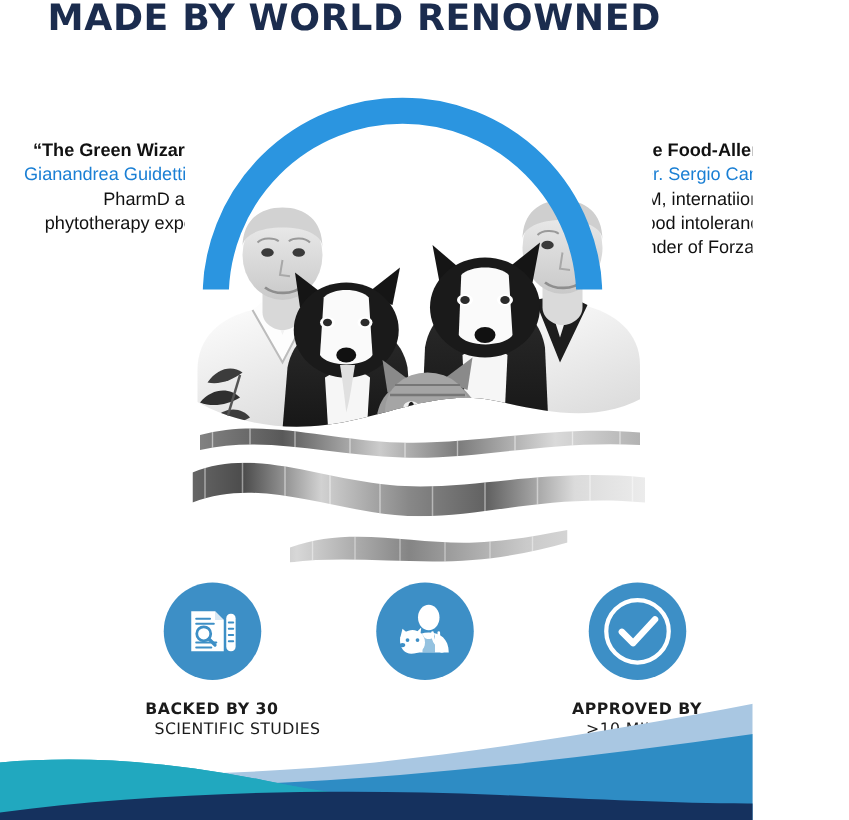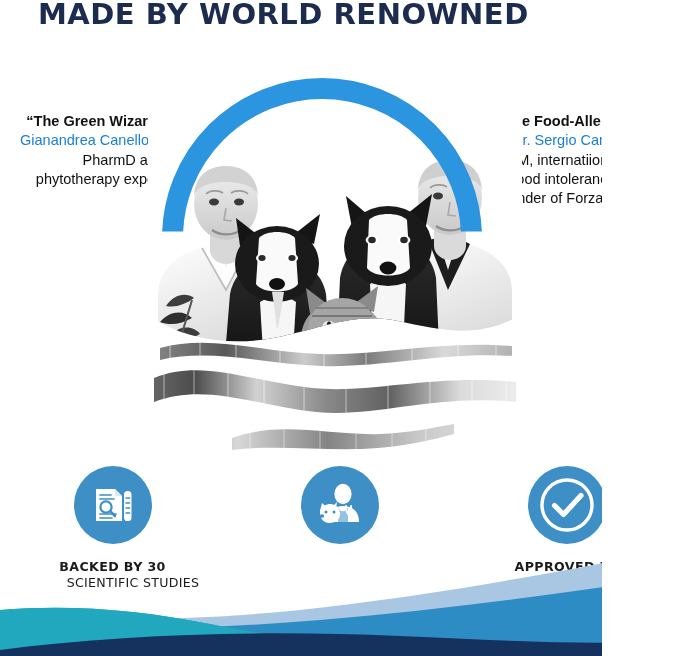--- a/index.html
+++ b/index.html
@@ -111,21 +111,21 @@
   }
 
   
   .badges {
     position: absolute;
     left: 0;
     top: 466px;
     width: 679px;
     display: flex;
     justify-content: center;
-    gap: 87px;
+    gap: 30px;
   }
   .badge {
     width: 140px;
     display: flex;
     flex-direction: column;
     align-items: center;
   }
   .badge-circle {
     width: 78px;
     height: 78px;
@@ -168,21 +168,21 @@
 
 <div id="page">
 
   <div class="headline">
     <span>MADE BY WORLD RENOWNED</span>
   </div>
 
   <div class="credit credit-left">
     <div class="quote">“The Green Wizard”</div>
     <div class="name-row">
-      <span class="name">Gianandrea Canello</span>
+      <span class="name">Gianandrea Guidetti</span>
       <span class="bullet-dot"></span>
     </div>
     <div class="desc">PharmD and</div>
     <div class="desc">phytotherapy expert</div>
   </div>
 
   <div class="credit credit-right">
     <div class="quote">“The Food-Allergy Guru”</div>
     <div class="name-row">
       <span class="bullet-dot"></span>

